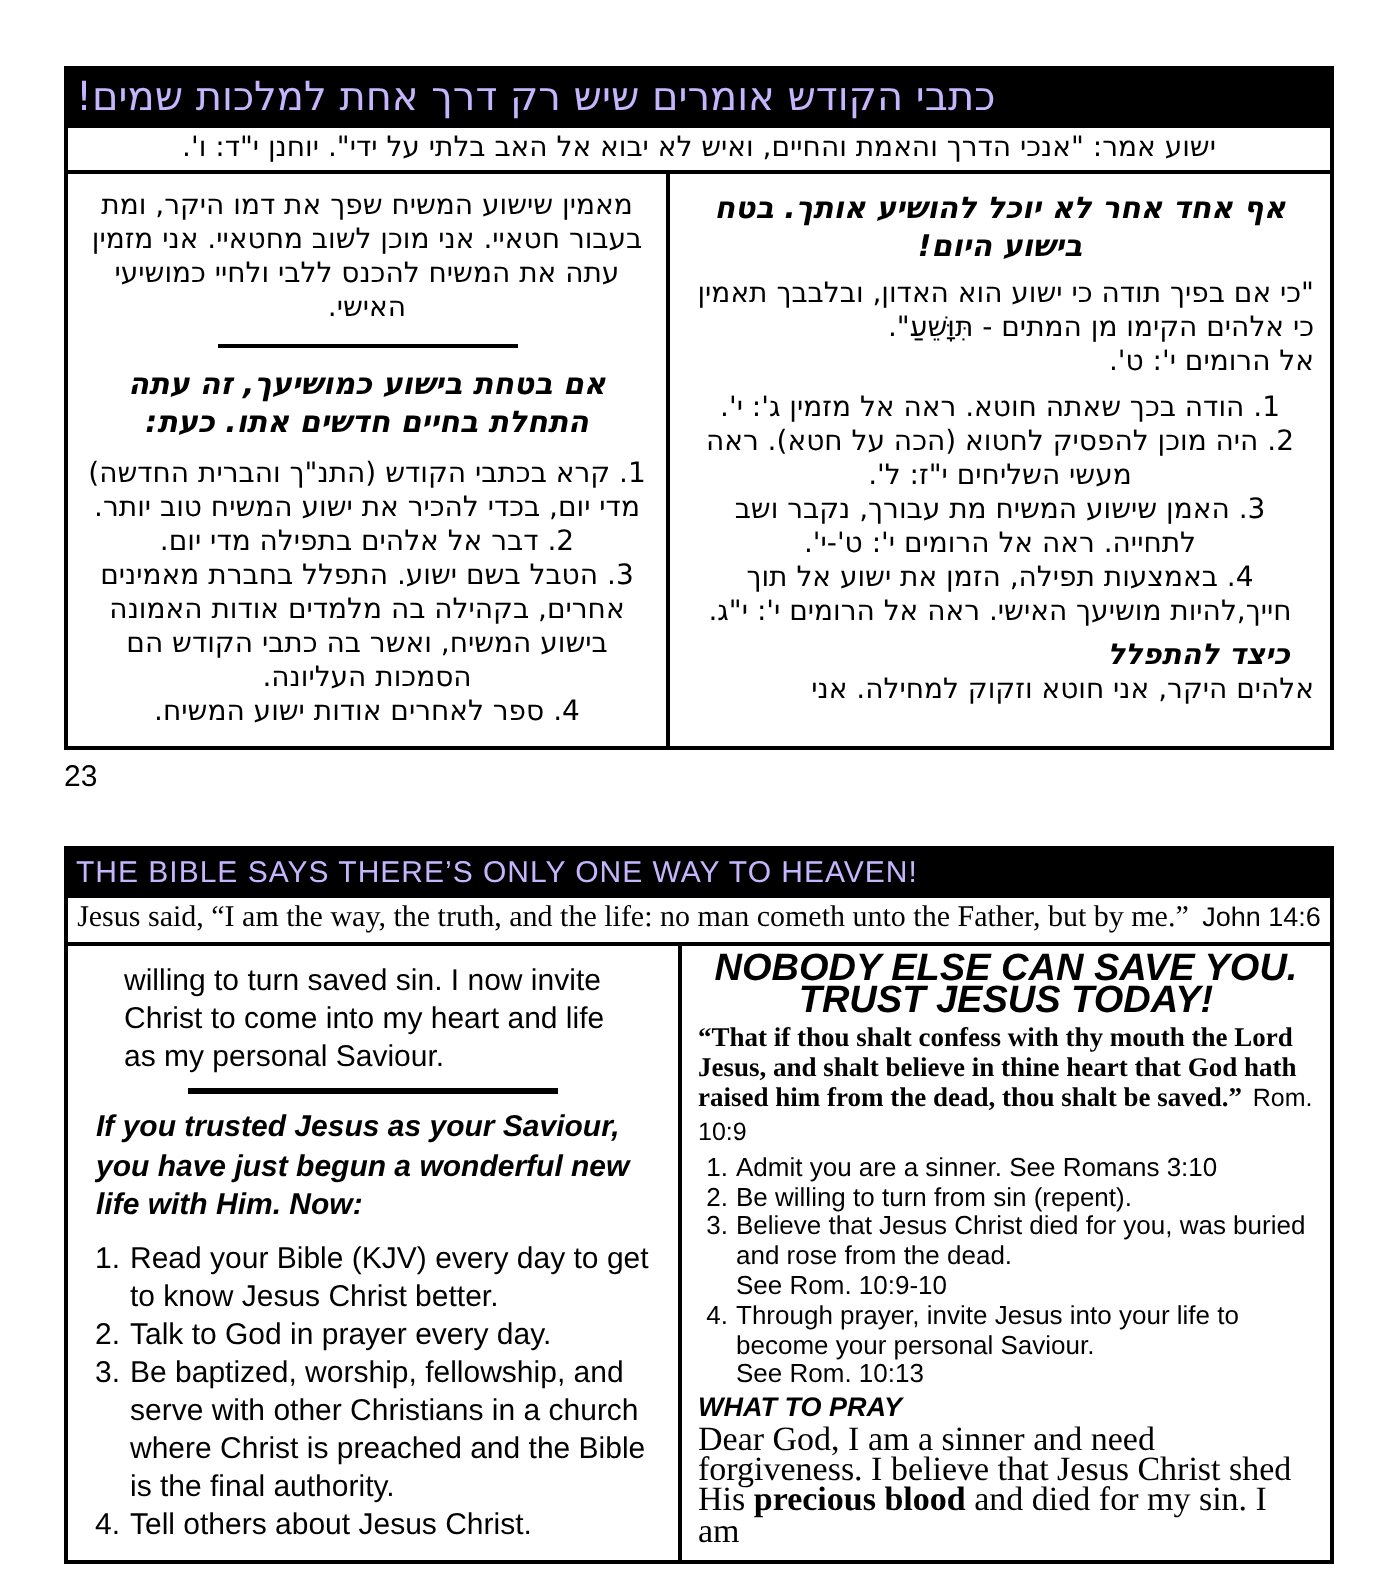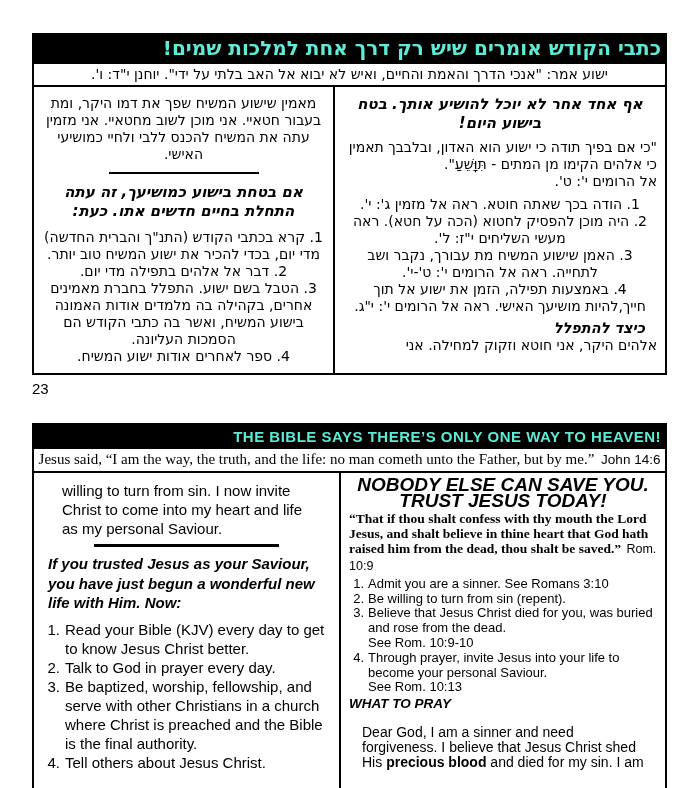--- a/index.html
+++ b/index.html
@@ -8,22 +8,22 @@
     width: 699px; height: 788px;
     background: #ffffff;
     color: #000;
     font-family: "Liberation Sans", sans-serif;
   }
   .page { padding: 33px 32px 0 32px; }
 
   .panel { border: 2px solid #000; background: #fff; }
 
   .bar {
-    background: #000; color: #5eead4;
-    font-weight: bold; text-align: right;
+    background: #000; color: #c4b5fd;
+    font-weight: normal; text-align: left;
   }
   .heb-bar { font-size: 20px; padding: 1px 4px 4px 4px; font-family: "DejaVu Sans", sans-serif; }
   .eng-bar { font-size: 15px; letter-spacing: 0.5px; padding: 3px 4px 4px 4px; }
 
   .sub {
     border-bottom: 2px solid #000;
     text-align: center;
     padding: 2px 4px 3px 4px;
   }
   .heb-sub { font-size: 14px; font-family: "DejaVu Sans", sans-serif; }
@@ -90,21 +90,21 @@
     margin: 1px 0 3px 0;
   }
   .eng-quote {
     font-family: "Liberation Serif", serif; font-weight: bold;
     font-size: 13.5px; line-height: 15.2px; margin: 0 0 3px 0;
   }
   .eng-quote .qref { font-family: "Liberation Sans", sans-serif; font-weight: normal; font-size: 12.5px; margin-left: 2px; }
   .eng-right .step .num { min-width: 15px; text-align: right; margin-right: 4px; }
   .see { display: block; }
   .pray-heading { font-weight: bold; font-style: italic; font-size: 13.5px; margin: 2px 0 0 0; }
-  .pray { margin: 13px; font-size: 14px; line-height: 15.2px; }
+  .pray { margin: 0; font-size: 17px; line-height: 15.2px; font-family: Liberation Serif, serif; }
   .pray b { font-weight: bold; }
 
   .pagenum { text-align: left; font-size: 15px; padding: 5px 0 0 0; }
   .gap { height: 26px; }
 </style>
 </head>
 <body>
 
 <div class="page">
 
@@ -175,21 +175,21 @@
   <section class="panel eng">
     <header class="bar eng-bar">THE BIBLE SAYS THERE’S ONLY ONE WAY TO HEAVEN!</header>
     <div class="sub eng-sub">
       <span>Jesus said, “I am the way, the truth, and the life: no man cometh unto the Father, but by me.”</span>
       <span class="ref">John 14:6</span>
     </div>
 
     <div class="cols eng-cols">
 
       <div class="eng-left">
-        <p class="eng-cont">willing to turn from sin. I now invite Christ to come into my heart and life as my personal Saviour.</p>
+        <p class="eng-cont">willing to turn saved sin. I now invite Christ to come into my heart and life as my personal Saviour.</p>
         <hr class="rule-eng">
         <h3 class="eng-left-heading">If you trusted Jesus as your Saviour, you have just begun a wonderful new life with Him. Now:</h3>
         <div>
           <div class="step">
             <span class="num">1.</span>
             <span class="txt">Read your Bible (KJV) every day to get to know Jesus Christ better.</span>
           </div>
           <div class="step">
             <span class="num">2.</span>
             <span class="txt">Talk to God in prayer every day.</span>

